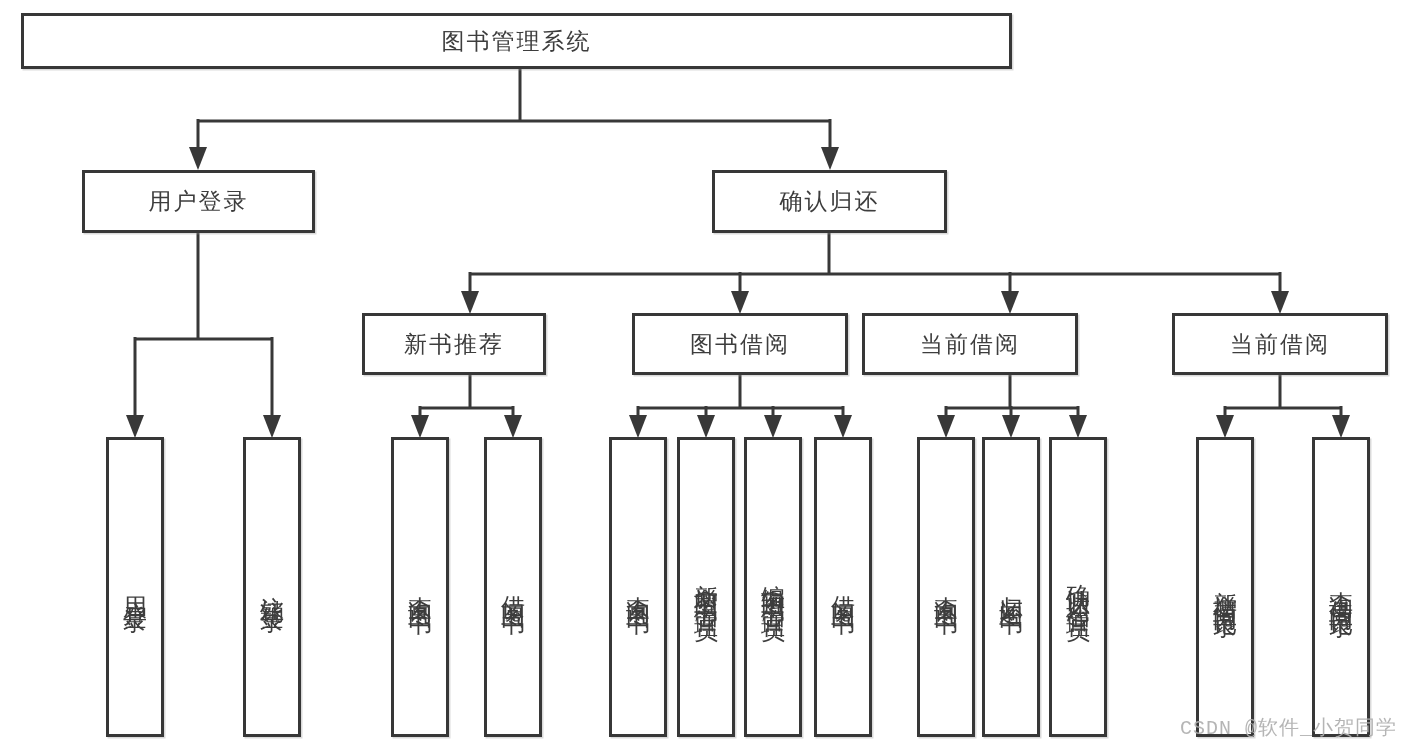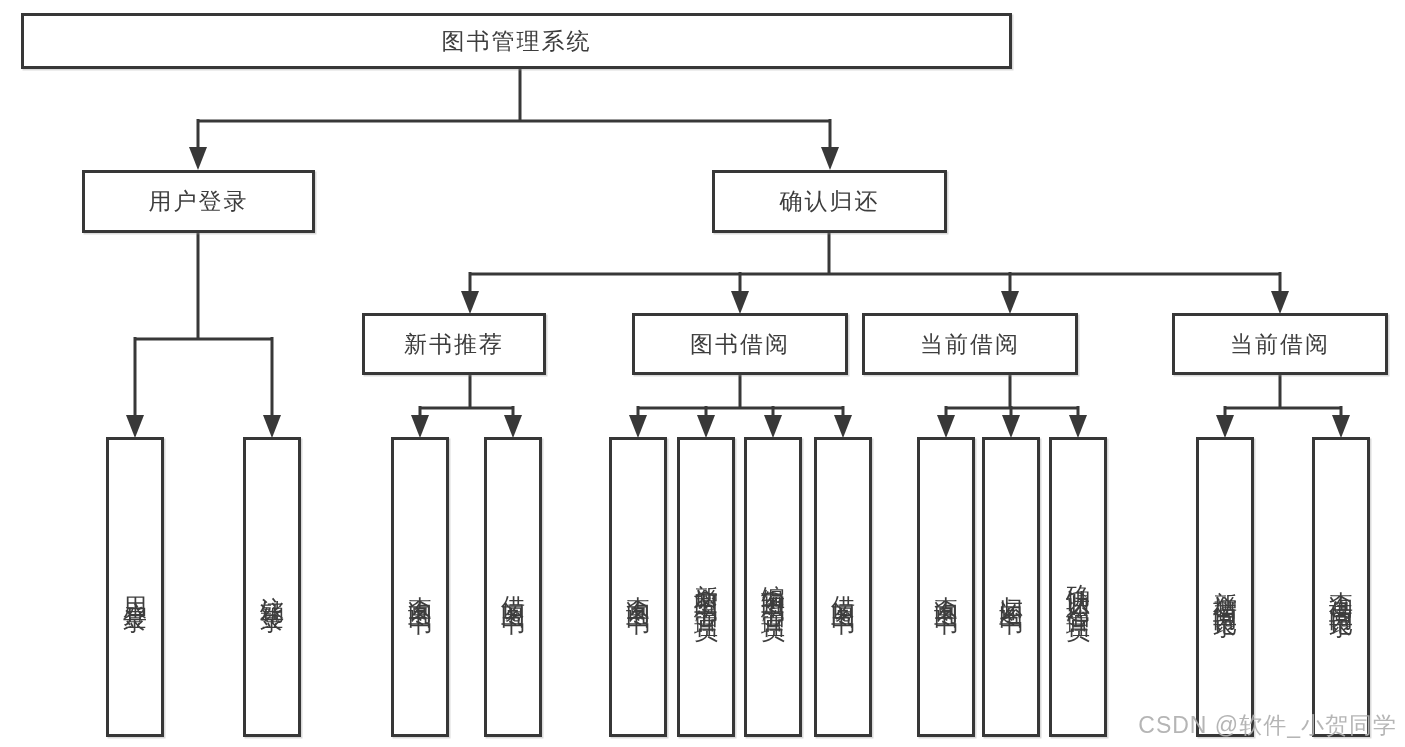--- a/index.html
+++ b/index.html
@@ -43,25 +43,26 @@
     writing-mode: vertical-rl;
     font-size: 24px;
     letter-spacing: 5px;
     line-height: 1;
     white-space: nowrap;
   }
   .watermark {
     position: absolute;
     right: 8px;
     bottom: 6px;
-    font-size: 23px;
+    font-size: 20px;
     letter-spacing: 1px;
     color: rgba(175,175,175,0.92);
     z-index: 5;
     white-space: nowrap;
+    font-family: Liberation Mono, monospace;
   }
 </style>
 </head>
 <body>
 
 <div id="stage">
 
   <svg id="connectors" viewBox="0 0 1405 747" xmlns="http://www.w3.org/2000/svg">
     <path fill="none" stroke="#383838" stroke-width="3" d="
       M520 69 V121 M198 121 H830 M198 119 V150 M830 119 V150

